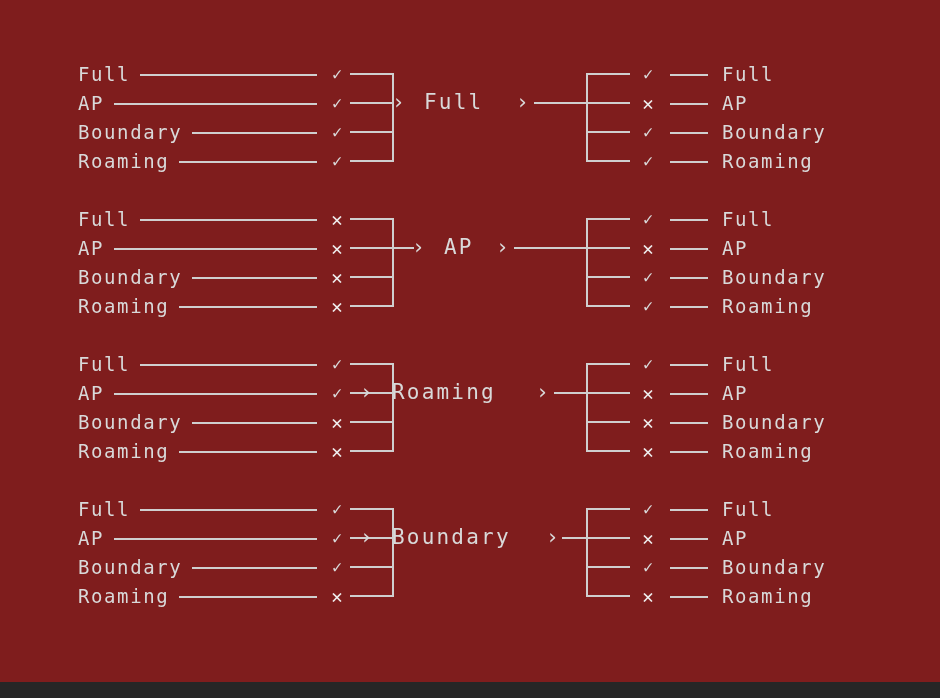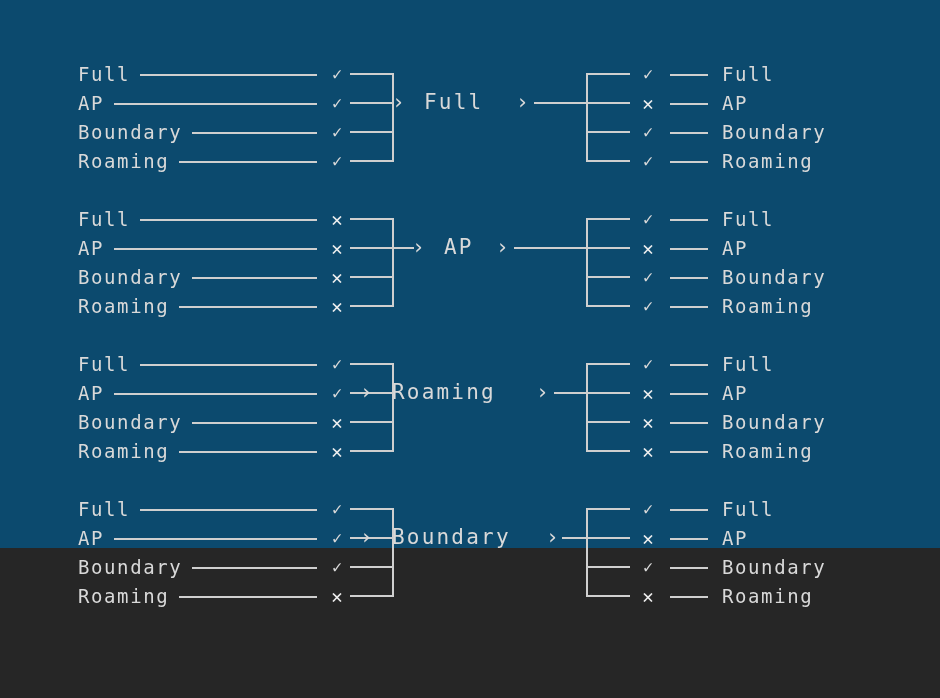--- a/index.html
+++ b/index.html
@@ -10,22 +10,22 @@
     width: 940px;
     height: 698px;
     background: #262626;
     font-family: "DejaVu Sans Mono", "Liberation Mono", monospace;
     overflow: hidden;
   }
 
   #canvas {
     position: relative;
     width: 940px;
-    height: 548px;
-    background: #0c4a6e;
+    height: 682px;
+    background: #7f1d1d;
   }
 
   .block {
     position: absolute;
     left: 0;
     width: 940px;
     height: 130px;
     display: flex;
     flex-direction: row;
     align-items: center;

